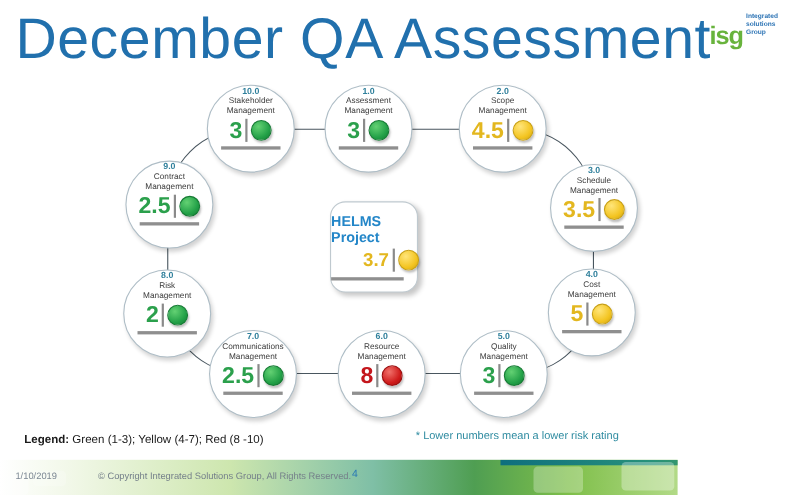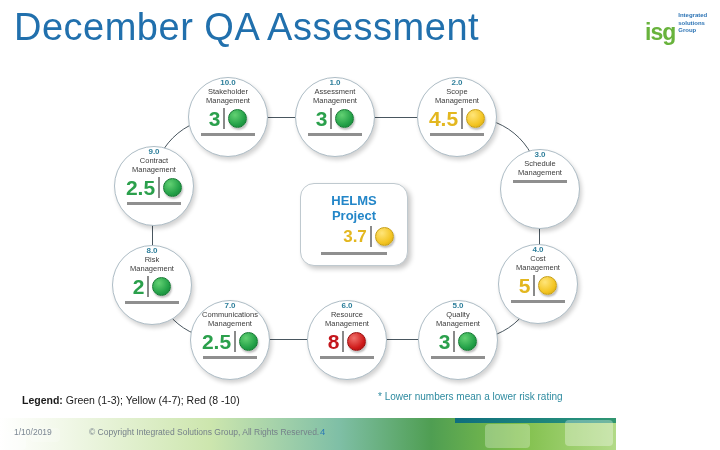--- a/index.html
+++ b/index.html
@@ -1,20 +1,20 @@
 <!DOCTYPE html>
 <html><head>
 <meta charset="utf-8">
 <style>
   * { margin:0; padding:0; box-sizing:border-box; }
   body { width:720px; height:450px; font-family:"Liberation Sans", sans-serif; background:#fff; }
   .slide { position:relative; width:720px; height:450px; background:#fff; overflow:hidden; }
 
   
-  .title { position:absolute; left:14px; top:6px; font-size:38px; font-weight:400;
+  .title { position:absolute; left:14px; top:6px; font-size:52px; font-weight:400;
            color:#2170ad; letter-spacing:0.5px; }
 
   
   .logo { position:absolute; left:645px; top:10px; display:flex; align-items:flex-start; }
   .logo-mark { font-size:23px; font-weight:bold; color:#68b33c; line-height:0.9; letter-spacing:-1px;margin-top:12px; }
   .logo-text { margin-left:3px; margin-top:2px; font-size:6px; line-height:1.25; color:#2d74b5; font-weight:bold; }
 
   
   .ring { position:absolute; left:152px; top:117px; width:388px; height:223px;
           border:1.5px solid #49565f; border-radius:70px; z-index:1; }
@@ -44,24 +44,24 @@
   .pos-n2  { left:417px; top:77px; }
   .pos-n9  { left:114px; top:146px; }
   .pos-n3  { left:500px; top:149px; }
   .pos-n8  { left:112px; top:245px; }
   .pos-n4  { left:498px; top:244px; }
   .pos-n7  { left:190px; top:300px; }
   .pos-n6  { left:307px; top:300px; }
   .pos-n5  { left:418px; top:300px; }
 
   
-  .center-box { position:absolute; left:300px; top:183px; width:108px; height:83px;
+  .center-box { position:absolute; left:300px; top:183px; width:80px; height:83px;
                 background:#fff; border:1px solid #bfc9cf; border-radius:14px;
                 box-shadow:3px 3px 5px rgba(0,0,0,0.22); z-index:3;
-                display:flex; flex-direction:column; align-items:center; justify-content:center; text-align:center; }
+                display:flex; flex-direction:column; align-items:flex-start; justify-content:center; text-align:center; }
   .center-box .cname { font-size:13px; font-weight:bold; color:#2386c8; line-height:1.15; }
   .center-box .score { font-size:17px;margin-left:29px; }
   .center-box .underbar { width:66px; }
 
   
   .legend { position:absolute; left:22px; top:394px; font-size:10.5px; color:#1a1a1a; }
   .legend b { font-weight:bold;margin-top:43px; }
   .note { position:absolute; left:378px; top:391px; font-size:10px; color:#2e8ba0; }
 
   
@@ -143,20 +143,25 @@
       <span class="sep"></span>
       <span class="dot"></span>
     </div>
     <div class="underbar"></div>
   </div>
 
   <div class="node yellow pos-n3">
     <div class="num">3.0</div>
     <div class="name">Schedule</div>
     <div class="name">Management</div>
+    <div class="score-row">
+      <span class="score">3.5</span>
+      <span class="sep"></span>
+      <span class="dot"></span>
+    </div>
     <div class="underbar"></div>
   </div>
 
   <div class="node green pos-n8">
     <div class="num">8.0</div>
     <div class="name">Risk</div>
     <div class="name">Management</div>
     <div class="score-row">
       <span class="score">2</span>
       <span class="sep"></span>

